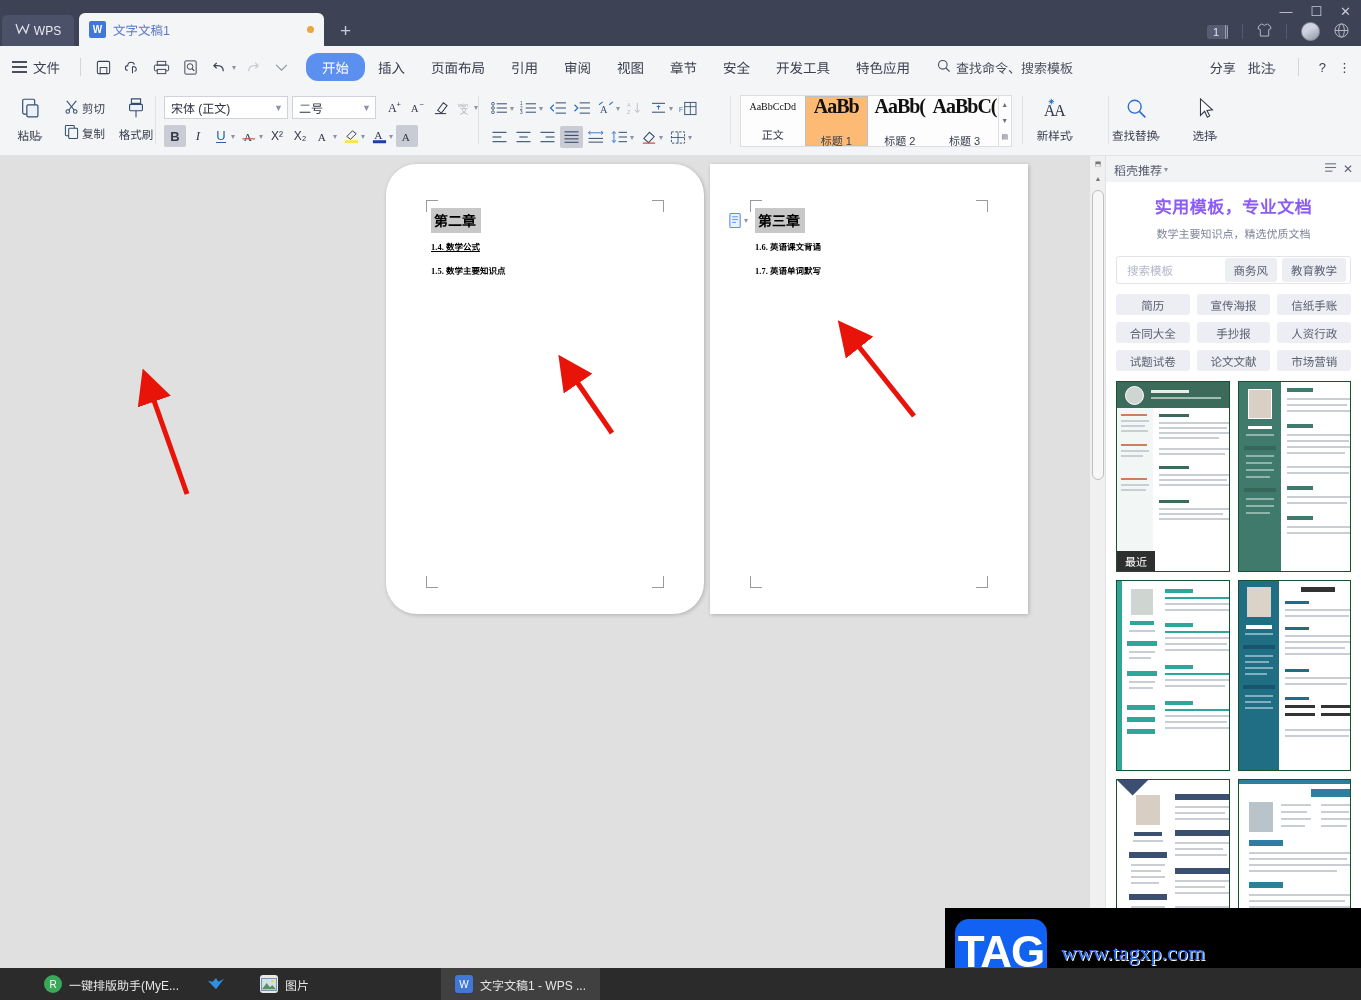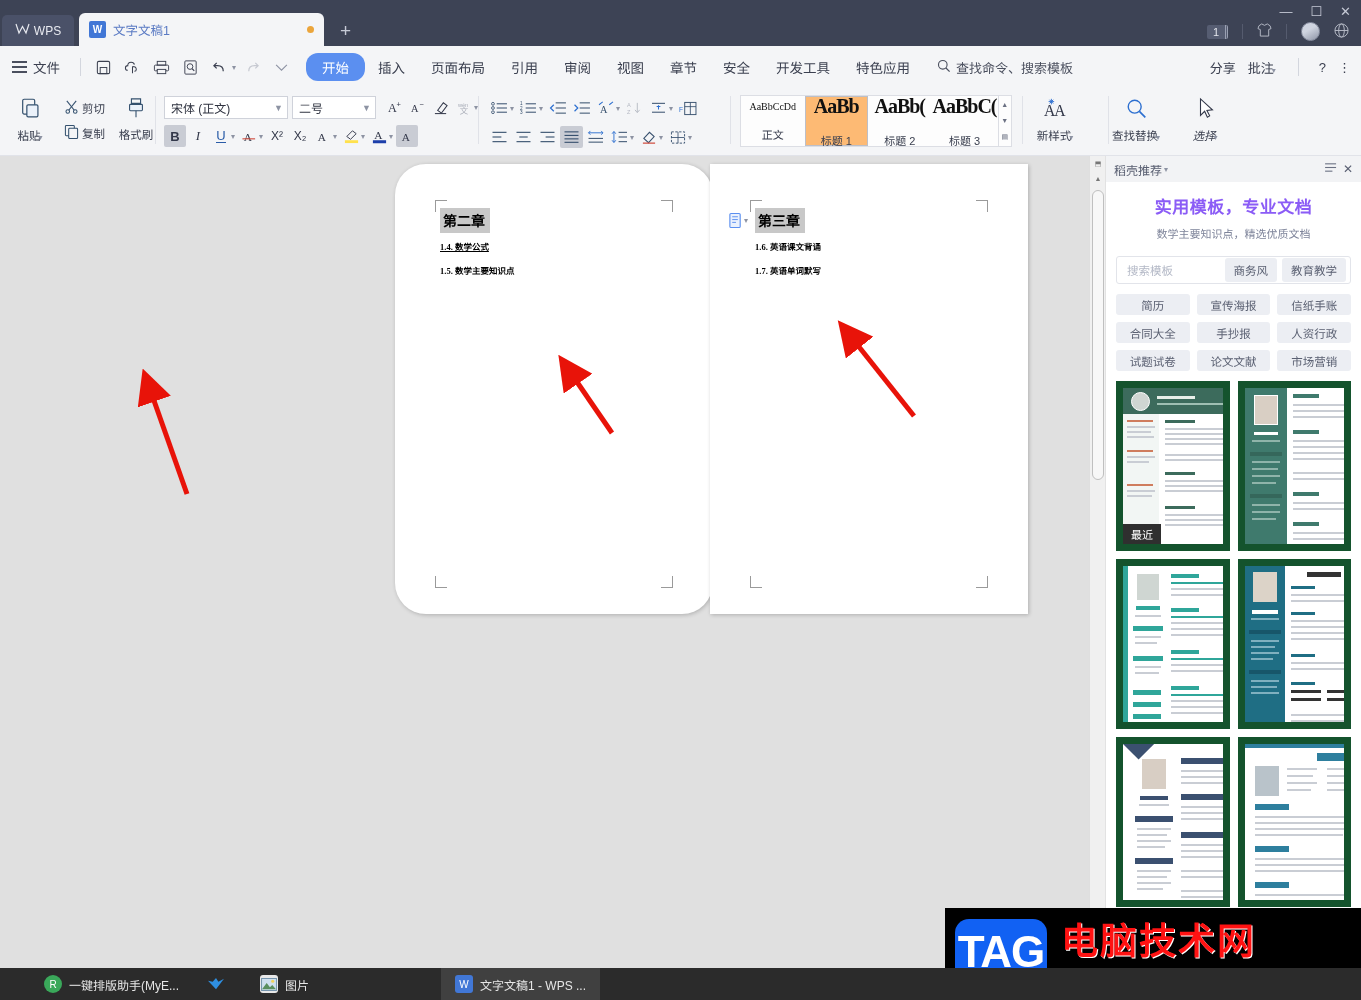--- a/index.html
+++ b/index.html
@@ -125,21 +125,21 @@
   
   .docarea {
     position: absolute; left: 0; top: 156px; width: 1105px; height: 812px;
     background: #e0e0e0; overflow: hidden;
   }
   .page {
     position: absolute; top: 8px; width: 318px; height: 450px;
     background: #fff; box-shadow: 1px 1px 4px rgba(0,0,0,.22);
   }
   .page.p1 { left: 60px; }
-  .page.p2 { left: 395px; border-radius: 31px; }
+  .page.p2 { left: 386px; border-radius: 31px; }
   .page.p3 { left: 710px; }
   .crop { position: absolute; width: 12px; height: 12px; }
   .crop.tl { left: 40px; top: 36px; border-left: 1px solid #9a9a9a; border-top: 1px solid #9a9a9a; }
   .crop.tr { right: 40px; top: 36px; border-right: 1px solid #9a9a9a; border-top: 1px solid #9a9a9a; }
   .crop.bl { left: 40px; bottom: 26px; border-left: 1px solid #9a9a9a; border-bottom: 1px solid #9a9a9a; }
   .crop.br { right: 40px; bottom: 26px; border-right: 1px solid #9a9a9a; border-bottom: 1px solid #9a9a9a; }
 
   .ch-title {
     position: absolute; left: 45px; top: 52px;
     background: #c8c8c8; font-size: 14px; font-weight: bold; color: #000;
@@ -189,21 +189,21 @@
   }
   .sb-ph { font-size: 11.5px; color: #b3b8c6; padding-left: 6px; flex: 1; }
   .sb-pill { font-size: 11.5px; color: #5a6072; background: #eceef3; padding: 4px 9px; border-radius: 3px; }
   .sb-tags { display: grid; grid-template-columns: repeat(3,1fr); gap: 7px; padding: 10px 10px 0; }
   .sb-tag {
     height: 21px; background: #eceef3; border-radius: 3px;
     display: flex; align-items: center; justify-content: center;
     font-size: 11.5px; color: #5a6072;
   }
   .sb-grid { display: grid; grid-template-columns: 1fr 1fr; gap: 8px; padding: 10px 10px 0; }
-  .thumb { position: relative; height: 170px; border: 7px solid #14532d; overflow: hidden; background: #fff; }
+  .thumb { position: relative; height: 191px; border: 1px solid #14532d; overflow: hidden; background: #fff; }
   .badge-recent {
     position: absolute; left: 0; bottom: 0; background: #2f2f2f; color: #fff;
     font-size: 11px; padding: 2px 8px;
   }
 
   
   .tm { position: absolute; }
 
   
   .watermark {
@@ -678,21 +678,21 @@
         <div class="rsep" style="left:78px;top:6px;"></div>
         <div class="btn-tall" style="width:62px;margin-left:10px;">
           <span>
             <svg width="24" height="24" viewBox="0 0 26 26">
                 <circle cx="10.5" cy="10.5" r="7" stroke="#2c6fd0" stroke-width="1.5" fill="none"></circle>
                 <line x1="15.6" y1="15.6" x2="22" y2="22" stroke="#2c6fd0" stroke-width="1.8"></line>
               </svg>
           </span>
           <span class="lbl"><span>查找替换</span><span class="tcaret">▾</span></span>
         </div>
-        <div class="btn-tall" style="width:48px;font-style:italic;">
+        <div class="btn-tall" style="width:48px;">
           <span>
             <svg width="22" height="24" viewBox="0 0 24 26">
                 <path d="M6 2 L6 20 L10.5 15.5 L13.5 22 L16 20.5 L13 14.5 L19 14 Z" stroke="#33384a" stroke-width="1.2" fill="#fff"></path>
               </svg>
           </span>
           <span class="lbl"><span>选择</span><span class="tcaret">▾</span></span>
         </div>
       </div>
     </div>
   </div>
@@ -996,21 +996,20 @@
         <div class="tm" style="left:10px;top:150px;width:104px;height:2px;background:#c9cdd4;"></div>
         <div class="tm" style="left:10px;top:156px;width:90px;height:2px;background:#c9cdd4;"></div>
       </div>
 
     </div>
   </div>
 
   <div class="watermark">
     <div class="wm-tag">TAG</div>
     <div class="wm-right">
-      <div class="wm-cn">电脑技术网</div>
       <div class="wm-url">www.tagxp.com</div>
     </div>
   </div>
 
   <div class="taskbar">
     <div class="tbitem" style="margin-left:30px;">
       <span class="tbi-ico" style="background:#3aa85a;border-radius:50%;">R</span>
       <span>一键排版助手(MyE...</span>
     </div>
     <div class="tbitem">

